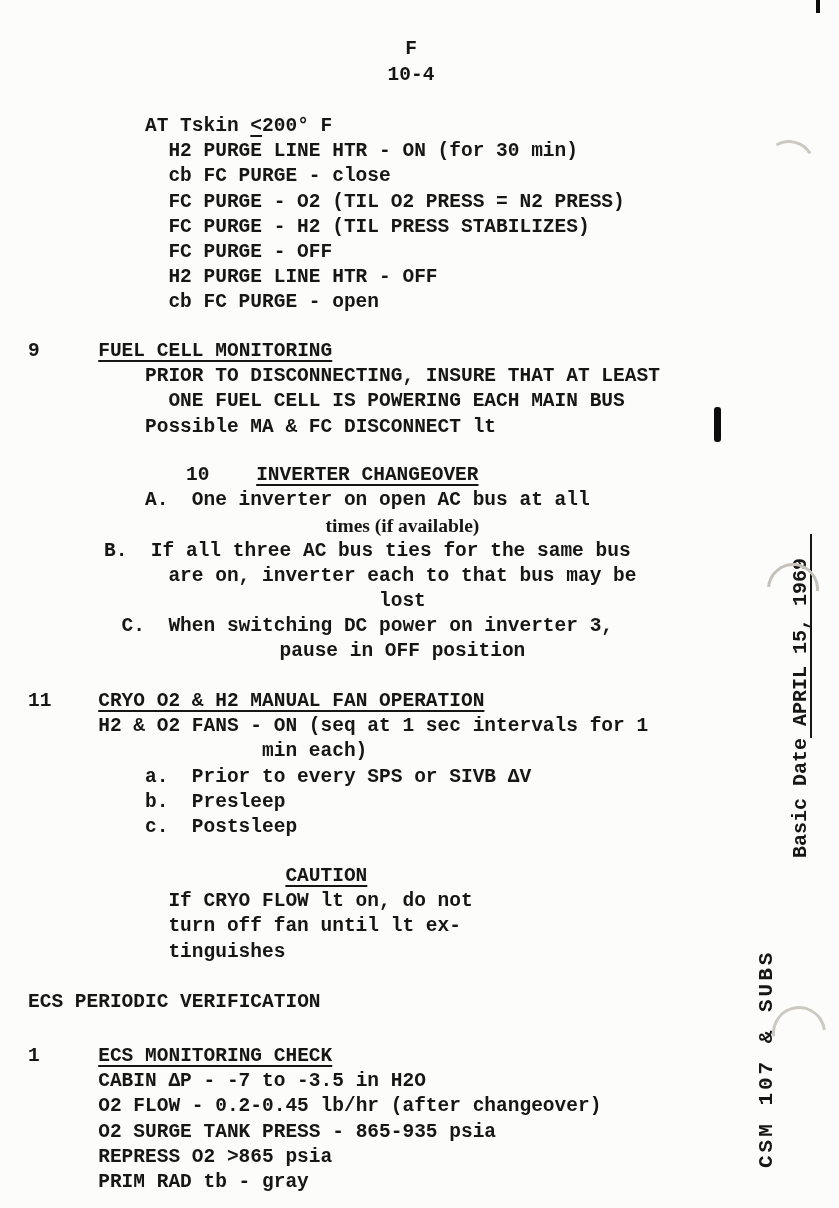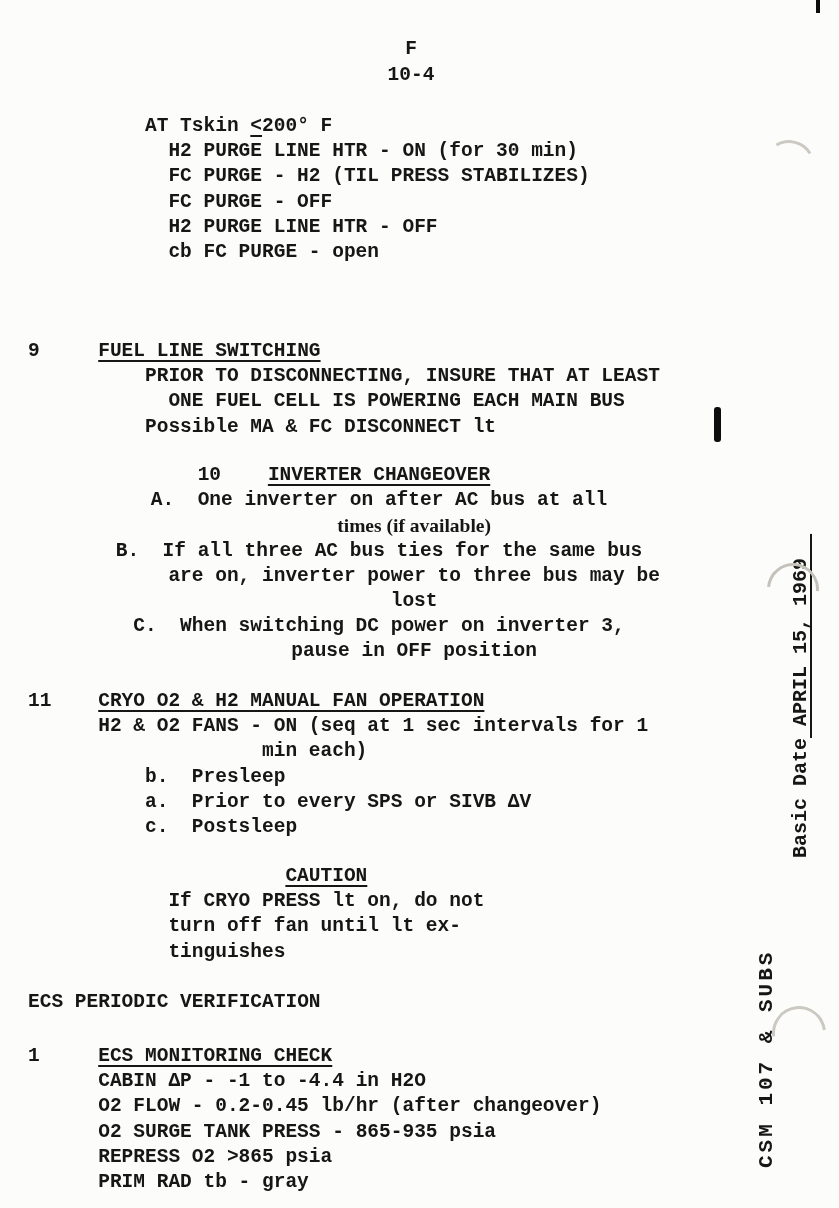--- a/index.html
+++ b/index.html
@@ -39,61 +39,63 @@
 
 <div id="page-header">
   <div>F</div>
   <div>10-4</div>
 </div>
 
 <div id="doc">
     <div class="block" style="top: 114px;">
       <div class="line" style="padding-left: 117px;"><span>AT Tskin </span><span class="u">&lt;</span><span>200° F</span></div>
       <div class="line" style="padding-left: 140.4px;"><span>H2 PURGE LINE HTR - ON (for 30 min)</span></div>
+      <div class="line" style="padding-left: 140.4px;"><span>cb FC PURGE - close</span></div>
+      <div class="line" style="padding-left: 140.4px;"><span>FC PURGE - O2 (TIL O2 PRESS = N2 PRESS)</span></div>
       <div class="line" style="padding-left: 140.4px;"><span>FC PURGE - H2 (TIL PRESS STABILIZES)</span></div>
       <div class="line" style="padding-left: 140.4px;"><span>FC PURGE - OFF</span></div>
       <div class="line" style="padding-left: 140.4px;"><span>H2 PURGE LINE HTR - OFF</span></div>
       <div class="line" style="padding-left: 140.4px;"><span>cb FC PURGE - open</span></div>
     </div>
     <div class="block" style="top: 339px;">
-      <div class="line" style="padding-left: 0px;"><span>9     </span><span class="u">FUEL LINE SWITCHING</span></div>
+      <div class="line" style="padding-left: 0px;"><span>9     </span><span class="u">FUEL CELL MONITORING</span></div>
       <div class="line" style="padding-left: 117px;"><span>PRIOR TO DISCONNECTING, INSURE THAT AT LEAST</span></div>
       <div class="line" style="padding-left: 140.4px;"><span>ONE FUEL CELL IS POWERING EACH MAIN BUS</span></div>
       <div class="line" style="padding-left: 117px;"><span>Possible MA &amp; FC DISCONNECT lt</span></div>
     </div>
     <div class="block" style="top: 463px; text-align: center;">
       <div class="line" style="padding-left: 0px;"><span>10    </span><span class="u">INVERTER CHANGEOVER</span></div>
-      <div class="line" style="padding-left: 70.2px;"><span>A.  One inverter on after AC bus at all</span></div>
+      <div class="line" style="padding-left: 70.2px;"><span>A.  One inverter on open AC bus at all</span></div>
       <div class="line" style="padding-left: 140.4px; font-family: Liberation Serif, serif;"><span>times (if available)</span></div>
       <div class="line" style="padding-left: 70.2px;"><span>B.  If all three AC bus ties for the same bus</span></div>
-      <div class="line" style="padding-left: 140.4px;"><span>are on, inverter power to three bus may be</span></div>
+      <div class="line" style="padding-left: 140.4px;"><span>are on, inverter each to that bus may be</span></div>
       <div class="line" style="padding-left: 140.4px;"><span>lost</span></div>
       <div class="line" style="padding-left: 70.2px;"><span>C.  When switching DC power on inverter 3,</span></div>
       <div class="line" style="padding-left: 140.4px;"><span>pause in OFF position</span></div>
     </div>
     <div class="block" style="top: 689px;">
       <div class="line" style="padding-left: 0px;"><span>11    </span><span class="u">CRYO O2 &amp; H2 MANUAL FAN OPERATION</span></div>
       <div class="line" style="padding-left: 70.2px;"><span>H2 &amp; O2 FANS - ON (seq at 1 sec intervals for 1</span></div>
       <div class="line" style="padding-left: 234px;"><span>min each)</span></div>
+      <div class="line" style="padding-left: 117px;"><span>a.  Prior to every SPS or SIVB ΔV</span></div>
       <div class="line" style="padding-left: 117px;"><span>b.  Presleep</span></div>
-      <div class="line" style="padding-left: 117px;"><span>a.  Prior to every SPS or SIVB ΔV</span></div>
       <div class="line" style="padding-left: 117px;"><span>c.  Postsleep</span></div>
     </div>
     <div class="block" style="top: 864px;">
       <div class="line" style="padding-left: 257.4px;"><span class="u">CAUTION</span></div>
-      <div class="line" style="padding-left: 140.4px;"><span>If CRYO PRESS lt on, do not</span></div>
+      <div class="line" style="padding-left: 140.4px;"><span>If CRYO FLOW lt on, do not</span></div>
       <div class="line" style="padding-left: 140.4px;"><span>turn off fan until lt ex-</span></div>
       <div class="line" style="padding-left: 140.4px;"><span>tinguishes</span></div>
     </div>
     <div class="block" style="top: 990px;">
       <div class="line" style="padding-left: 0px;"><span>ECS PERIODIC VERIFICATION</span></div>
     </div>
     <div class="block" style="top: 1044px;">
       <div class="line" style="padding-left: 0px;"><span>1     </span><span class="u">ECS MONITORING CHECK</span></div>
-      <div class="line" style="padding-left: 70.2px;"><span>CABIN ΔP - -1 to -4.4 in H2O</span></div>
+      <div class="line" style="padding-left: 70.2px;"><span>CABIN ΔP - -7 to -3.5 in H2O</span></div>
       <div class="line" style="padding-left: 70.2px;"><span>O2 FLOW - 0.2-0.45 lb/hr (after changeover)</span></div>
       <div class="line" style="padding-left: 70.2px;"><span>O2 SURGE TANK PRESS - 865-935 psia</span></div>
       <div class="line" style="padding-left: 70.2px;"><span>REPRESS O2 &gt;865 psia</span></div>
       <div class="line" style="padding-left: 70.2px;"><span>PRIM RAD tb - gray</span></div>
     </div>
   </div>
 
 <div id="date-block">
   <div class="mline"><span>Basic Date</span><span class="u"> APRIL 15, 1969  </span></div>
   

